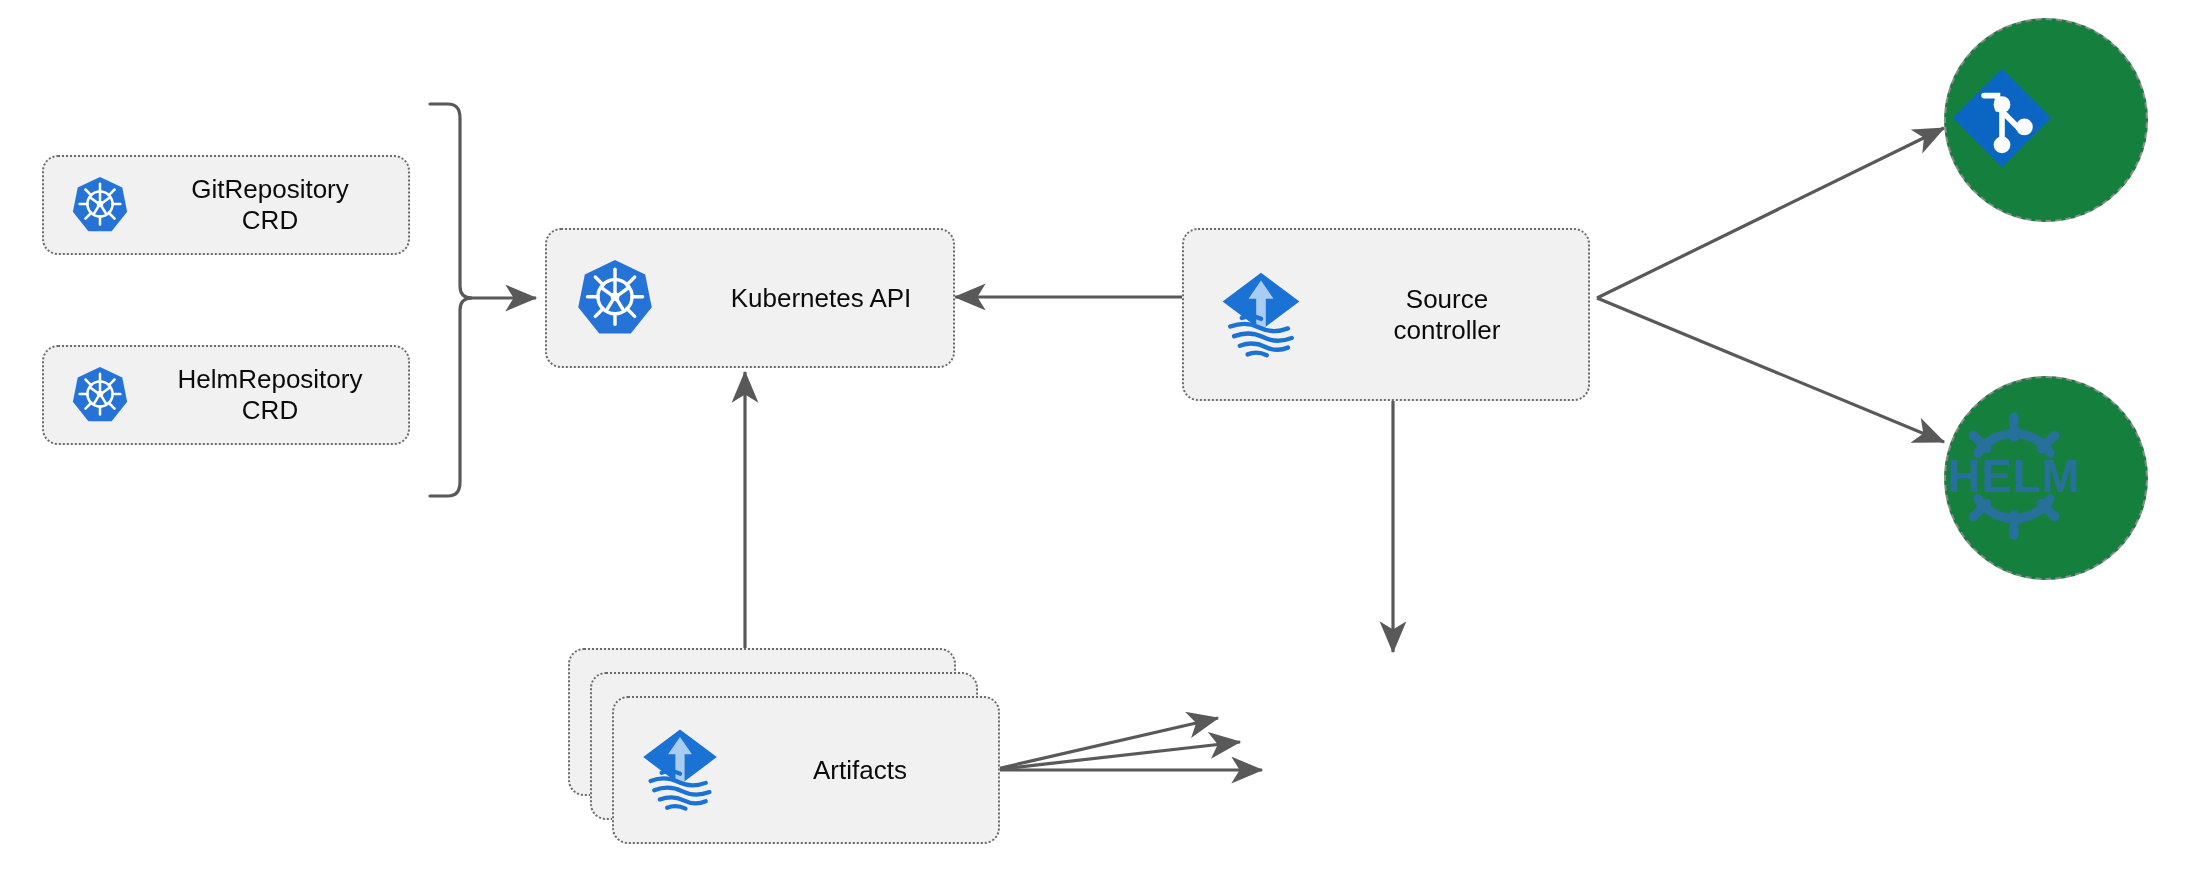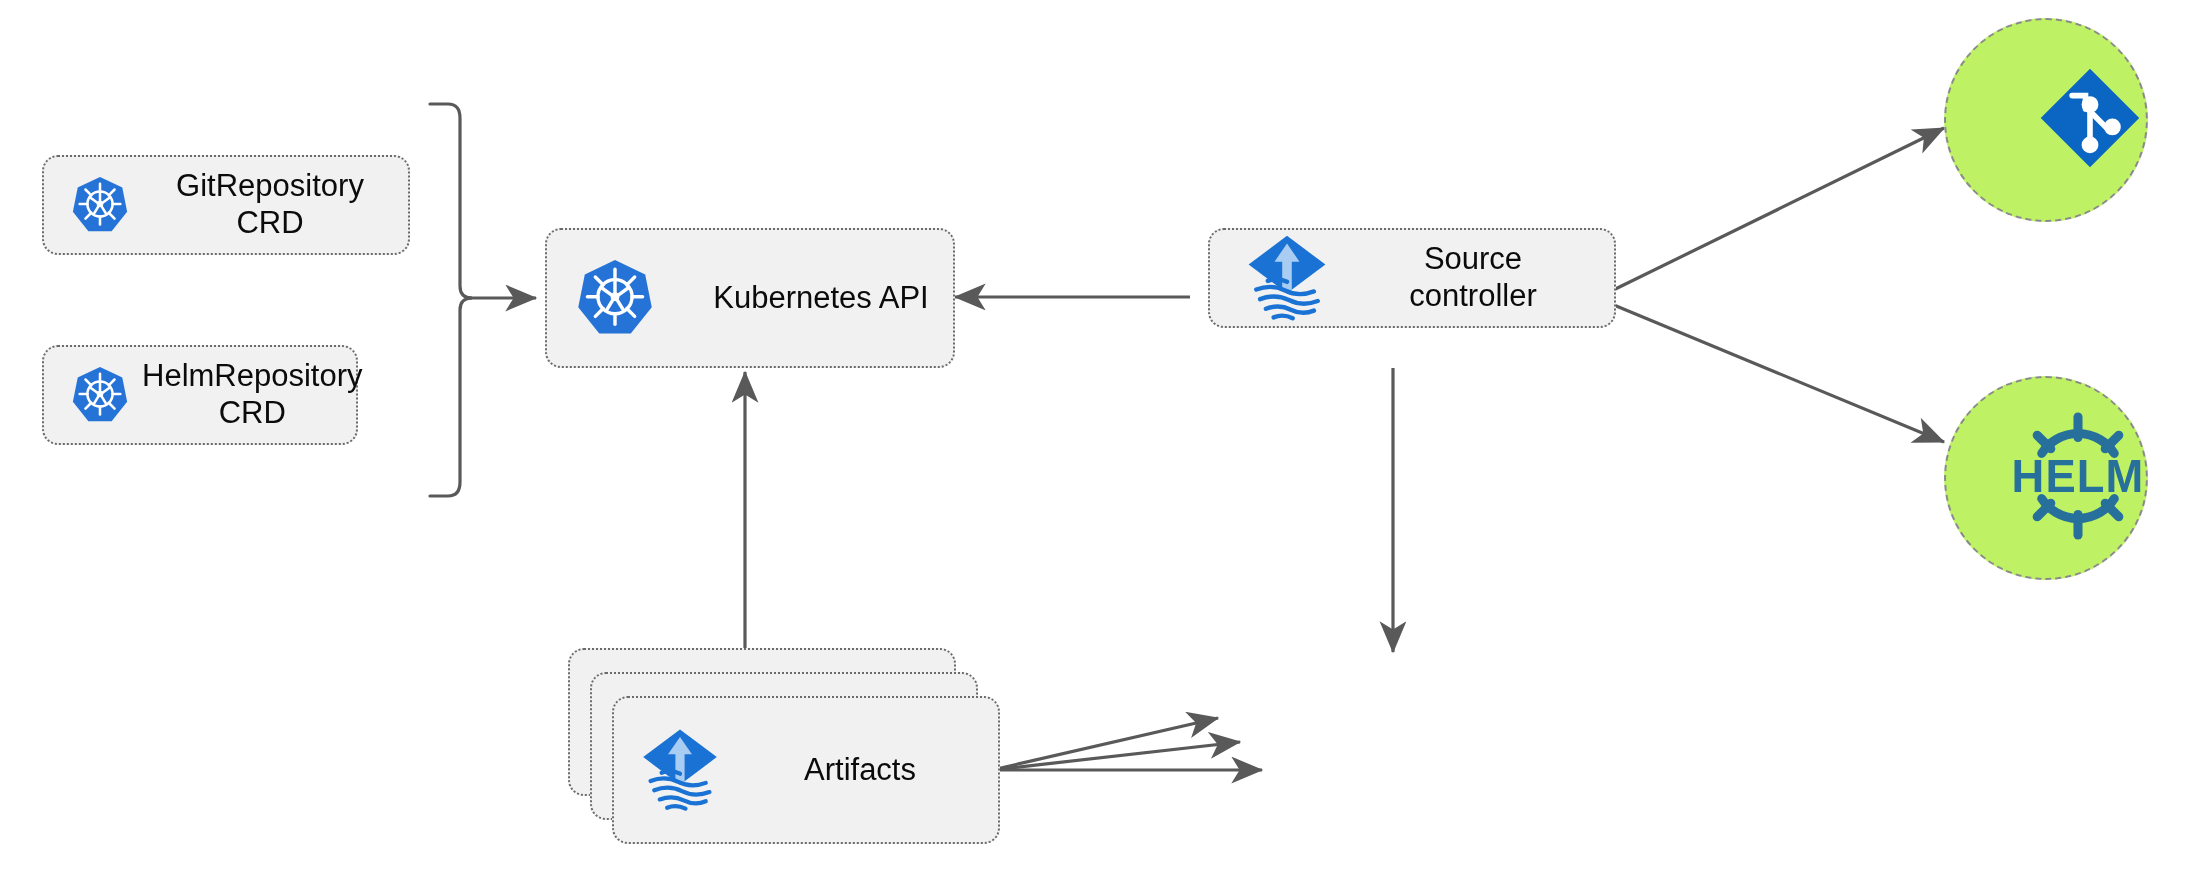--- a/index.html
+++ b/index.html
@@ -11,21 +11,21 @@
     position:absolute;
     background:#f1f1f1;
     border:2.5px dotted #6b6b6b;
     border-radius:16px;
     box-sizing:border-box;
     display:flex;
     align-items:center;
   }
   .node .label{
     color:#0b0b0b;
-    font-size:31px;
+    font-size:26px;
     line-height:1.18;
     text-align:center;
     white-space:pre-line;
     flex:1;
     padding-right:10px;
   }
   .node .ico{
     flex:0 0 auto;
     display:flex;
     align-items:center;
@@ -39,25 +39,25 @@
     border:2.5px dotted #6b6b6b;
     border-radius:16px;
     box-sizing:border-box;
   }
 
   
   .circle{
     position:absolute;
     border:2.5px dashed #8a8a8a;
     border-radius:50%;
-    background:#bef264;
+    background:#15803d;
     box-sizing:border-box;
     display:flex;
     align-items:center;
-    justify-content:flex-end;
+    justify-content:flex-start;
   }
 
   svg.edges{position:absolute;left:0;top:0;width:2198px;height:878px;pointer-events:none;}
 
   .helm-word{
     font-family:"Liberation Sans","DejaVu Sans",sans-serif;
     font-weight:bold;
     font-size:40px;
     fill:#27709b;
     letter-spacing:1px;
@@ -117,21 +117,21 @@
           <line x1="42.5" y1="24" x2="35" y2="29.5"></line>
           <line x1="25.5" y1="41.5" x2="30" y2="34"></line>
           <line x1="38.5" y1="41.5" x2="34" y2="34"></line>
         </g>
       </svg>
     </span>
     <span class="label">GitRepository
 CRD</span>
   </div>
 
-  <div class="node" style="left:42px;top:345px;width:316px;height:100px;">
+  <div class="node" style="left:42px;top:345px;width:368px;height:100px;">
     <span class="ico" style="width:84px;height:84px;margin-left:14px;">
       <svg viewBox="0 0 64 64" width="62" height="62" aria-hidden="true">
         <path d="M32 3 L55 14 L60 39 L44 59 L20 59 L4 39 L9 14 Z" fill="#2673d8"></path>
         <g stroke="#ffffff" stroke-width="2.6" fill="none" stroke-linecap="round">
           <circle cx="32" cy="31" r="13"></circle>
           <circle cx="32" cy="31" r="3.4" fill="#ffffff" stroke="none"></circle>
           <line x1="32" y1="10" x2="32" y2="18"></line>
           <line x1="32" y1="44" x2="32" y2="52"></line>
           <line x1="11" y1="31" x2="19" y2="31"></line>
           <line x1="45" y1="31" x2="53" y2="31"></line>
@@ -170,21 +170,21 @@
           <line x1="21.5" y1="24" x2="29" y2="29.5"></line>
           <line x1="42.5" y1="24" x2="35" y2="29.5"></line>
           <line x1="25.5" y1="41.5" x2="30" y2="34"></line>
           <line x1="38.5" y1="41.5" x2="34" y2="34"></line>
         </g>
       </svg>
     </span>
     <span class="label">Kubernetes API</span>
   </div>
 
-  <div class="node" style="left:1208px;top:228px;width:408px;height:100px;">
+  <div class="node" style="left:1182px;top:228px;width:408px;height:173px;">
     <span class="ico" style="width:110px;height:110px;margin-left:22px;">
       <svg viewBox="0 0 100 100" width="96" height="96" aria-hidden="true">
         <path d="M50 6 L90 36 L50 66 L10 36 Z" fill="#1a73d4"></path>
         <path d="M50 14 L63 33 L55 33 L55 63 L45 63 L45 33 L37 33 Z" fill="#a8ccf2"></path>
         <g stroke="#1a73d4" stroke-width="4.6" fill="none" stroke-linecap="round">
           <path d="M18 62 Q34 56 48 63 Q62 70 78 64"></path>
           <path d="M22 72 Q38 66 52 73 Q66 80 82 74"></path>
           <path d="M28 82 Q42 77 54 83 Q66 89 78 84"></path>
           <path d="M36 91 Q46 87 56 92"></path>
           <path d="M30 53 Q40 49 50 54"></path>

